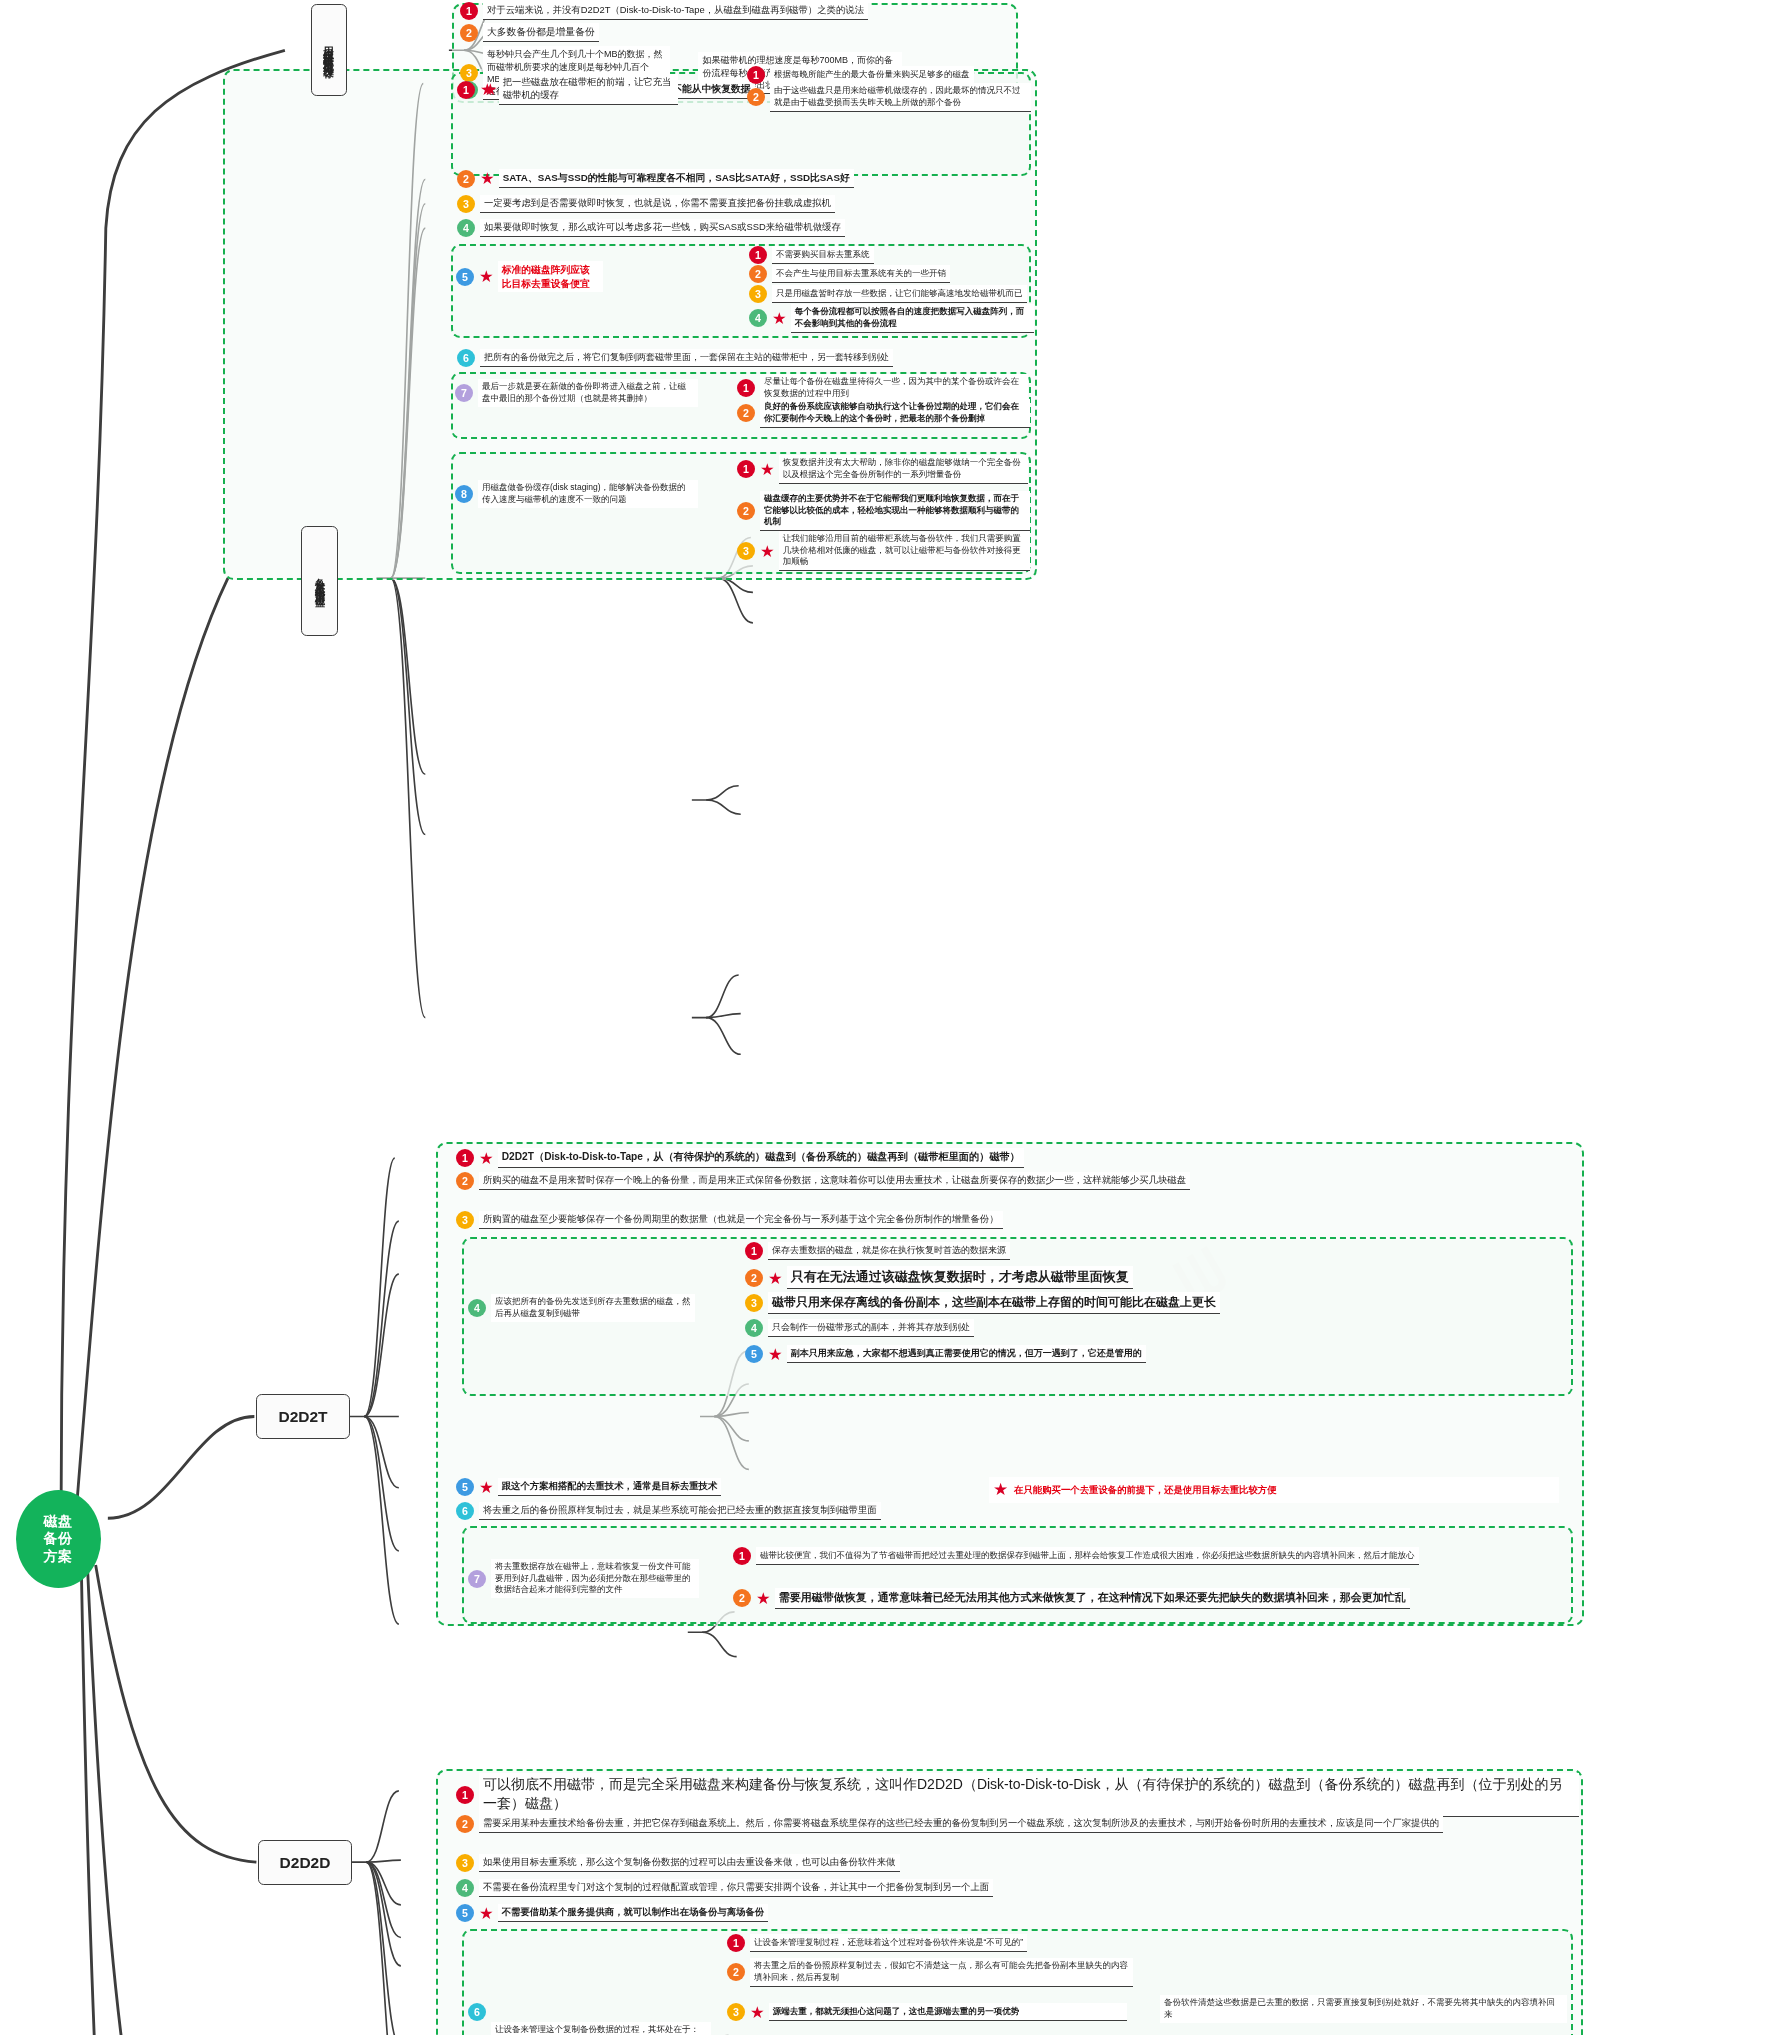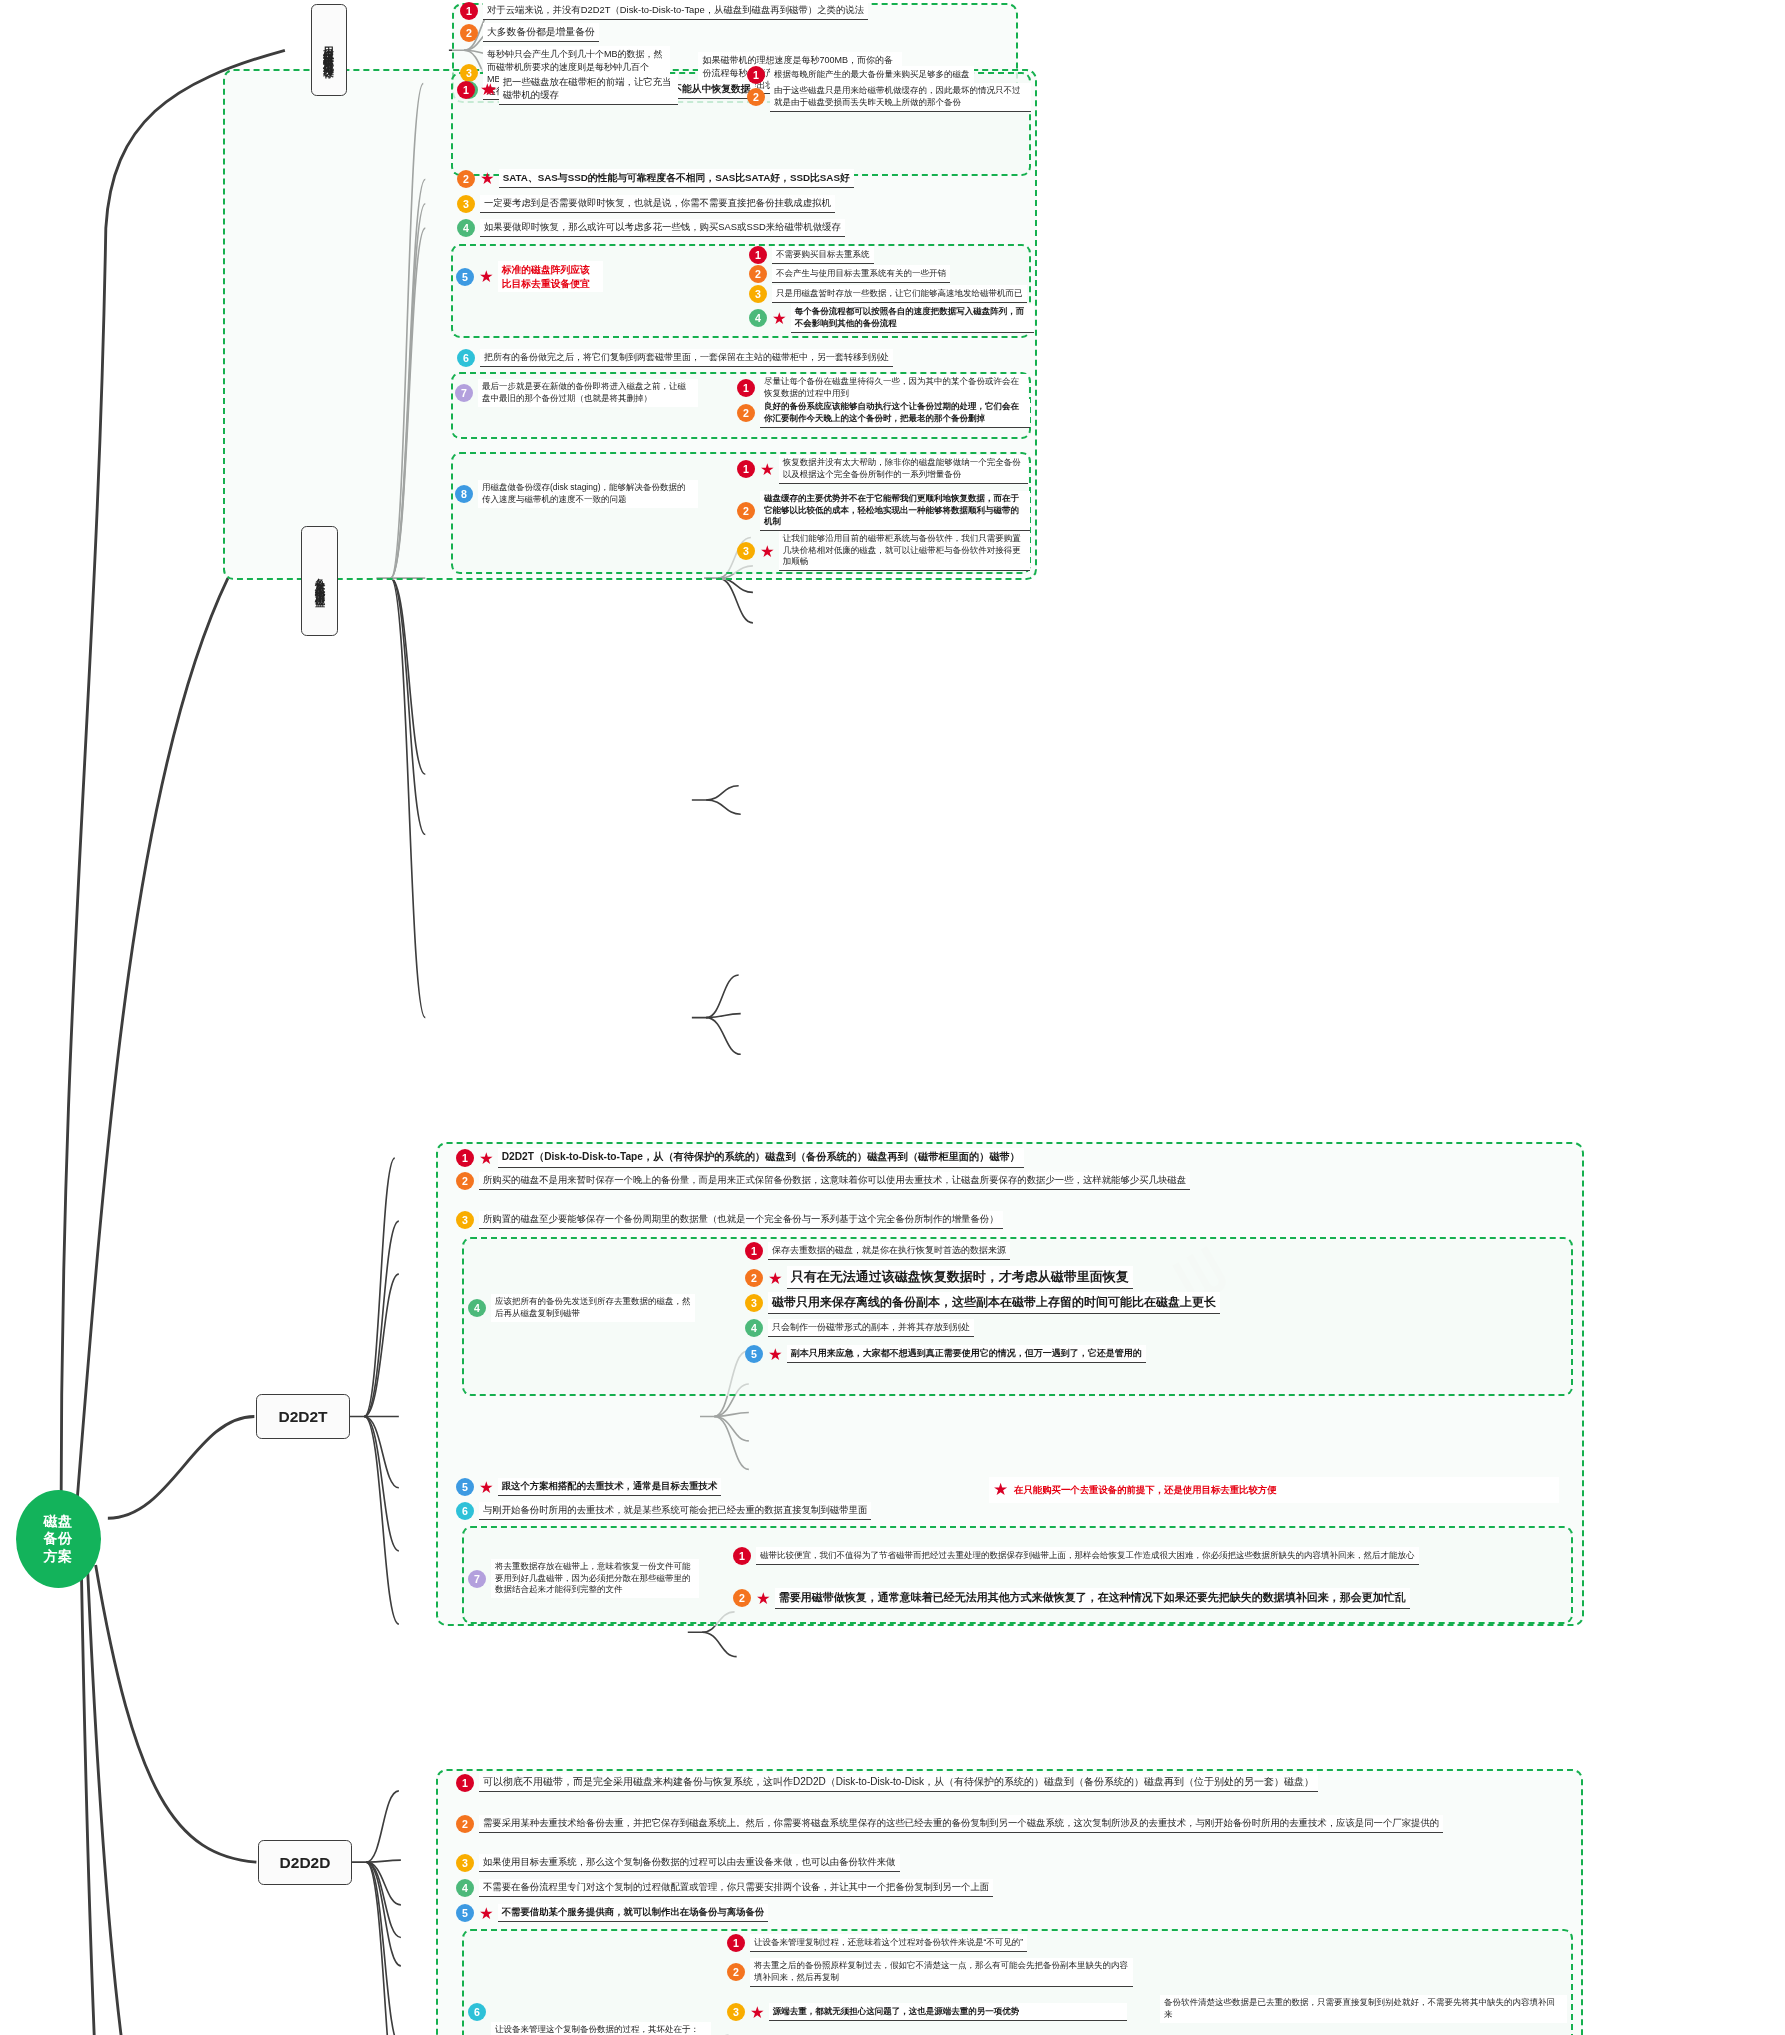--- a/index.html
+++ b/index.html
@@ -345,21 +345,21 @@
     <div class="star">★</div>
     <div class="txt" style="font-size:9.4px;">跟这个方案相搭配的去重技术，通常是目标去重技术</div>
   </div>
   <div class="redbox" style="left:989px;top:1477px;width:570px;">
     <div class="star">★</div>
     <div class="txt" style="font-size:9.4px;">在只能购买一个去重设备的前提下，还是使用目标去重比较方便</div>
   </div>
 
   <div class="row" style="left:456px;top:1502px;width:1123px;">
     <div class="bullet b6">6</div>
-    <div class="txt" style="font-size:9.4px;">与刚开始备份时所用的去重技术，就是某些系统可能会把已经去重的数据直接复制到磁带里面</div>
+    <div class="txt" style="font-size:9.4px;">将去重之后的备份照原样复制过去，就是某些系统可能会把已经去重的数据直接复制到磁带里面</div>
   </div>
 
   <div class="group-box inner" style="left:462px;top:1526px;width:1111px;height:98px;"></div>
   <div class="row" style="left:468px;top:1559px;width:232px;">
     <div class="bullet b7">7</div>
     <div class="txt" style="font-size:8.5px;width:208px;border-bottom:none;">将去重数据存放在磁带上，意味着恢复一份文件可能要用到好几盘磁带，因为必须把分散在那些磁带里的数据结合起来才能得到完整的文件</div>
   </div>
   <div class="row" style="left:733px;top:1547px;width:830px;">
     <div class="bullet b1">1</div>
     <div class="txt" style="font-size:8.5px;">磁带比较便宜，我们不值得为了节省磁带而把经过去重处理的数据保存到磁带上面，那样会给恢复工作造成很大困难，你必须把这些数据所缺失的内容填补回来，然后才能放心</div>
@@ -369,21 +369,21 @@
     <div class="star">★</div>
     <div class="txt" style="font-size:11px;">需要用磁带做恢复，通常意味着已经无法用其他方式来做恢复了，在这种情况下如果还要先把缺失的数据填补回来，那会更加忙乱</div>
   </div>
 
   <div class="branch-node" style="left:258px;top:1840px;width:94px;height:45px;font-size:15.5px;">D2D2D</div>
 
   <div class="group-box" style="left:436px;top:1769px;width:1147px;height:366px;"></div>
 
   <div class="row" style="left:456px;top:1773px;width:1123px;">
     <div class="bullet b1">1</div>
-    <div class="txt" style="font-size:10px;">可以彻底不用磁带，而是完全采用磁盘来构建备份与恢复系统，这叫作D2D2D（Disk-to-Disk-to-Disk，从（有待保护的系统的）磁盘到（备份系统的）磁盘再到（位于别处的另一套）磁盘）</div>
+    <div class="txt" style="font-size:14px;">可以彻底不用磁带，而是完全采用磁盘来构建备份与恢复系统，这叫作D2D2D（Disk-to-Disk-to-Disk，从（有待保护的系统的）磁盘到（备份系统的）磁盘再到（位于别处的另一套）磁盘）</div>
   </div>
   <div class="row" style="left:456px;top:1815px;width:1123px;">
     <div class="bullet b2">2</div>
     <div class="txt" style="font-size:9.4px;">需要采用某种去重技术给备份去重，并把它保存到磁盘系统上。然后，你需要将磁盘系统里保存的这些已经去重的备份复制到另一个磁盘系统，这次复制所涉及的去重技术，与刚开始备份时所用的去重技术，应该是同一个厂家提供的</div>
   </div>
   <div class="row" style="left:456px;top:1854px;width:1123px;">
     <div class="bullet b3">3</div>
     <div class="txt" style="font-size:9.4px;">如果使用目标去重系统，那么这个复制备份数据的过程可以由去重设备来做，也可以由备份软件来做</div>
   </div>
   <div class="row" style="left:456px;top:1879px;width:1123px;">

